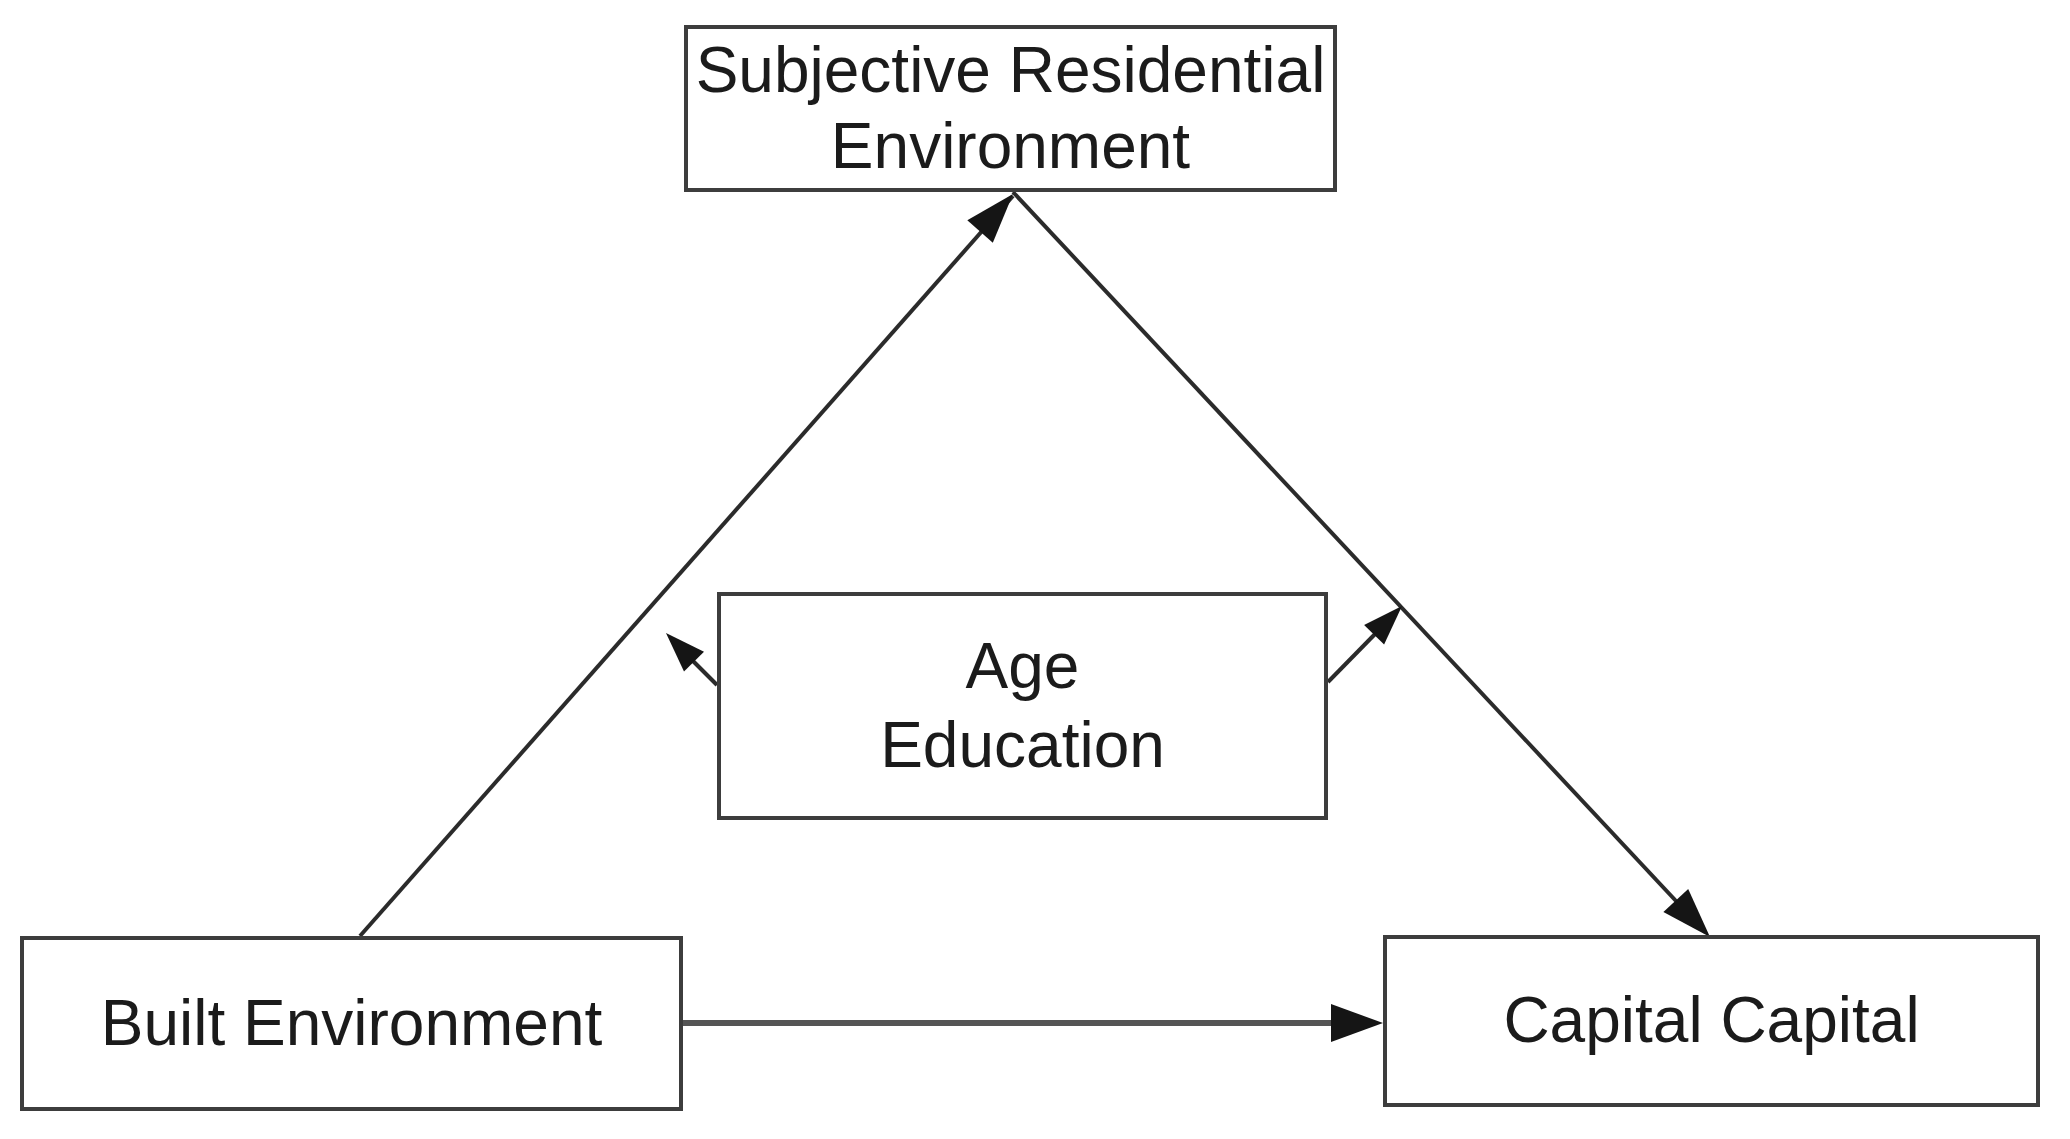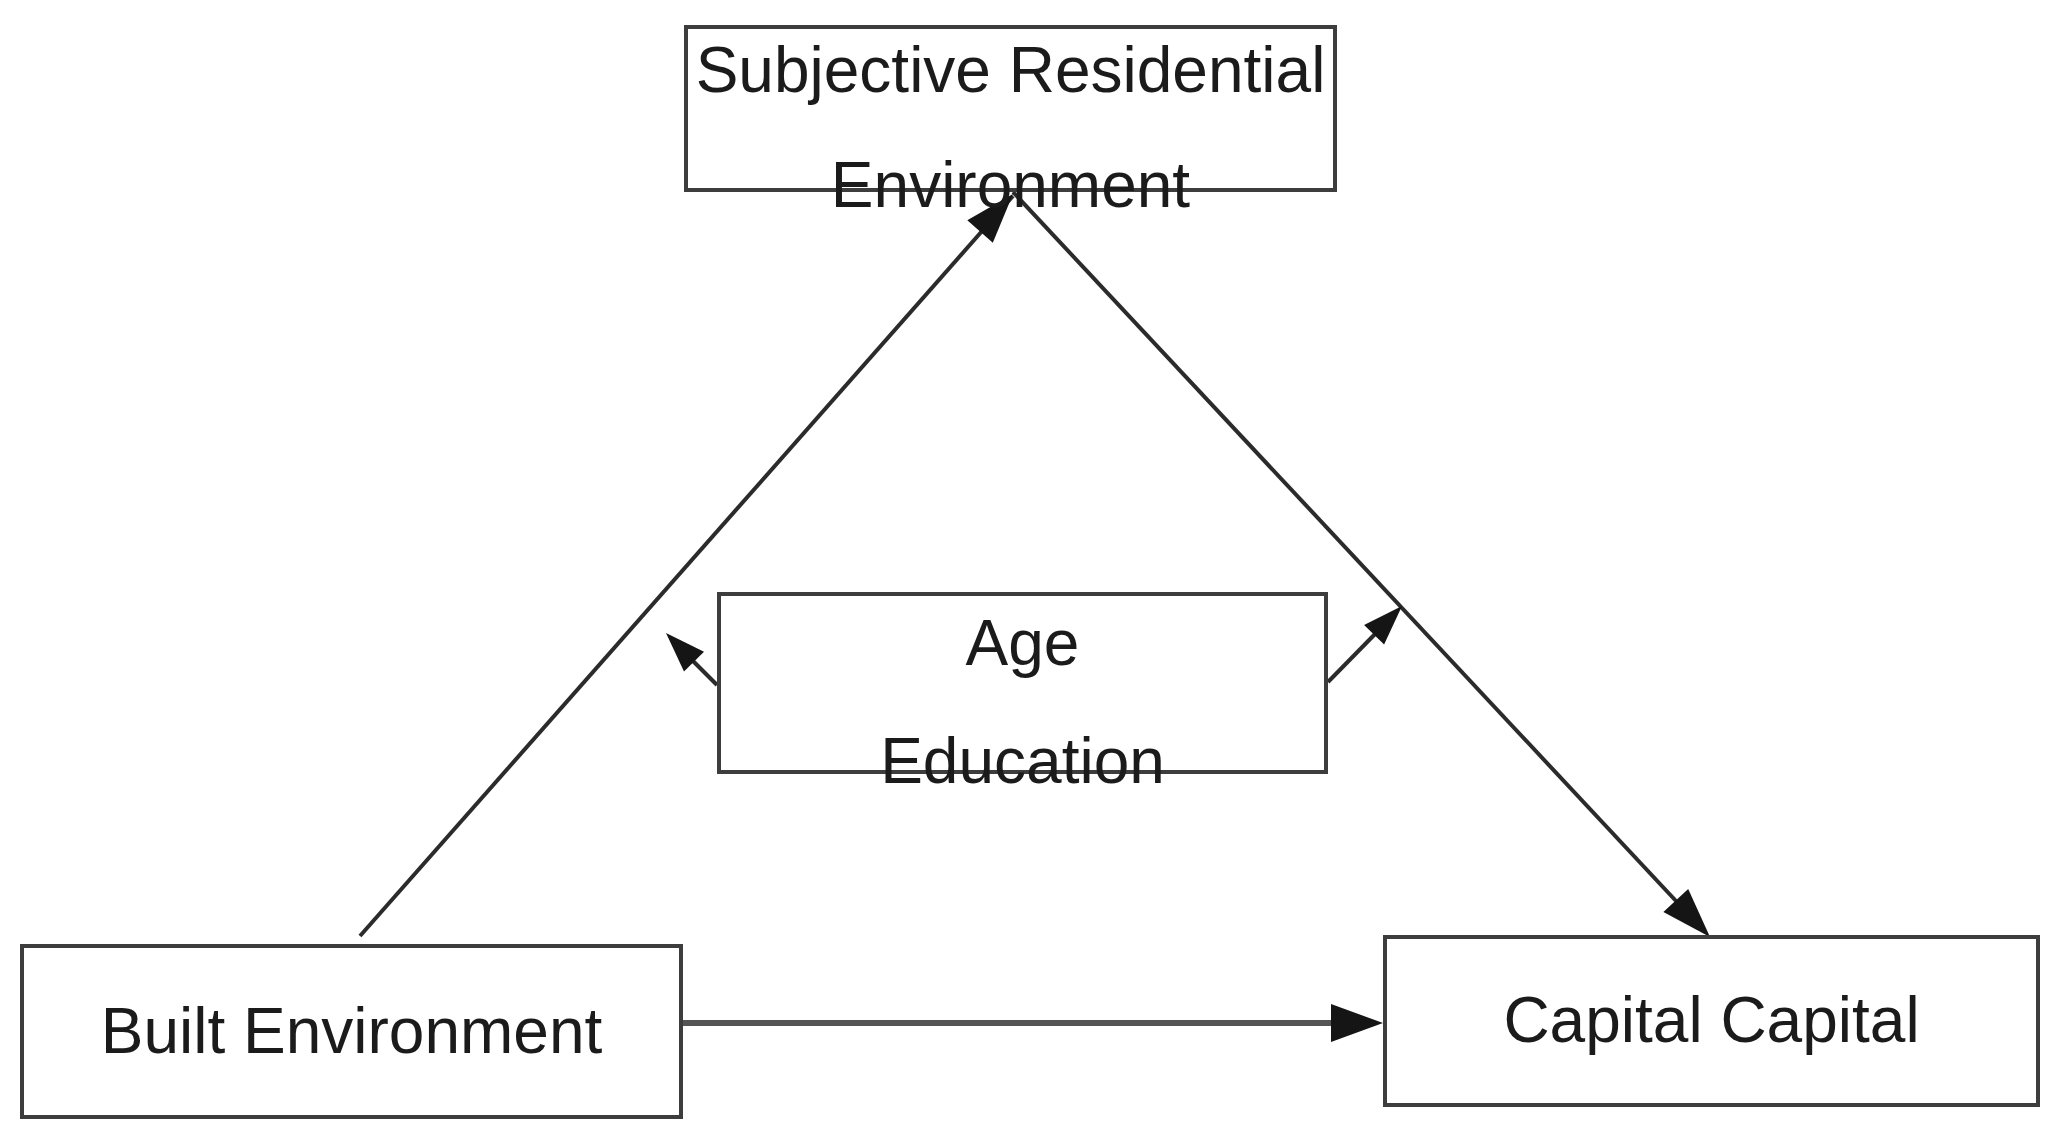--- a/index.html
+++ b/index.html
@@ -28,24 +28,24 @@
     background: #ffffff;
     border: 4px solid #3d3d3d;
     display: flex;
     align-items: center;
     justify-content: center;
     text-align: center;
     color: #1b1b1b;
     font-size: 64px;
     line-height: 1.18;
   }
-  .box .label-line { display: block; margin-top: 39px; }
+  .box .label-line { display: block; }
   #box-srs  { left: 684px;  top: 25px;  width: 653px; height: 167px; }
-  #box-mod  { left: 717px;  top: 592px; width: 611px; height: 182px; line-height: 1.24; }
-  #box-be   { left: 20px;   top: 936px; width: 663px; height: 175px; margin-top: 8px; }
+  #box-mod  { left: 717px;  top: 592px; width: 611px; height: 228px; line-height: 1.24; }
+  #box-be   { left: 20px;   top: 936px; width: 663px; height: 175px; }
   #box-sc   { left: 1383px; top: 935px; width: 657px; height: 172px; }
 </style>
 </head>
 <body>
 
 <div id="canvas">
 
   <svg id="arrow-layer" viewBox="0 0 2070 1139" xmlns="http://www.w3.org/2000/svg">
 
     <g>

